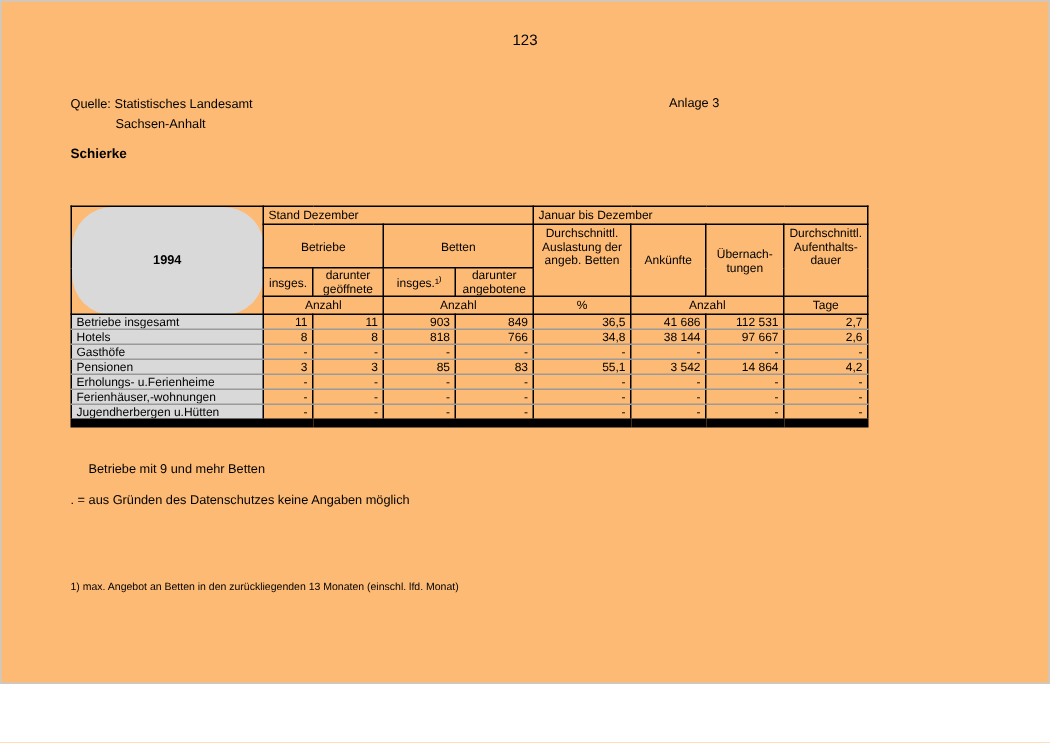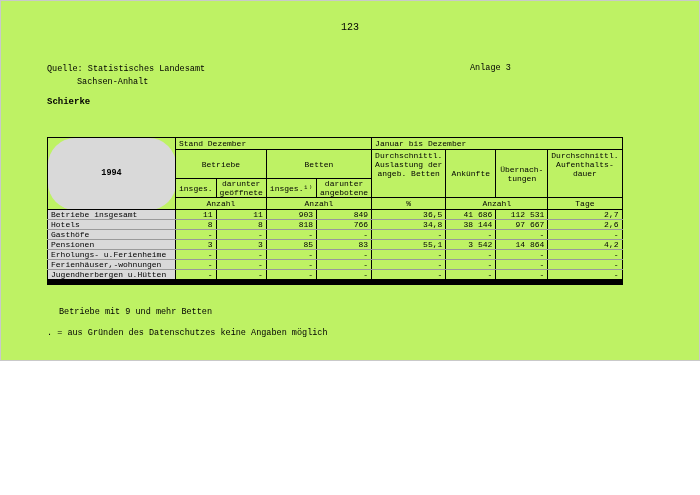--- a/index.html
+++ b/index.html
@@ -1,24 +1,24 @@
 <!DOCTYPE html>
 <html><head>
 <meta charset="utf-8">
 <style>
   html,body { margin:0; padding:0; }
   .page {
-    position:relative; width:700px; height:361px; background:#bef264;
-    font-family:Liberation Mono, monospace; color:#000;
+    position:relative; width:700px; height:456px; background:#fdba74;
+    font-family:Liberation Sans, sans-serif; color:#000;
     box-shadow: inset 0 0 0 1px #c9c9c9; overflow:hidden;
   }
   .page-number { position:absolute; top:22px; left:0; width:100%; text-align:center; font-size:10px; }
   .source { position:absolute; left:47px; top:63px; font-size:8.5px; line-height:13px; }
   .source .indent { padding-left:30px; }
-  .annex { position:absolute; left:470px; top:63px; font-size:8.5px; }
+  .annex { position:absolute; left:446px; top:63px; font-size:8.5px; }
   .title { position:absolute; left:47px; top:97px; font-size:9px; font-weight:bold; }
 
   .table-wrap { position:absolute; left:47px; top:137px; }
   table.stats { border-collapse:collapse; table-layout:fixed; font-size:8px; }
   table.stats th, table.stats td {
     border:1px solid #000; font-weight:normal; padding:0 3px;
     line-height:9px; overflow:hidden;
   }
   table.stats th { text-align:center; vertical-align:middle; }
   tr.h1 { height:12px; } tr.h2 { height:29px; } tr.h3 { height:14px; } tr.h4 { height:12px; }

